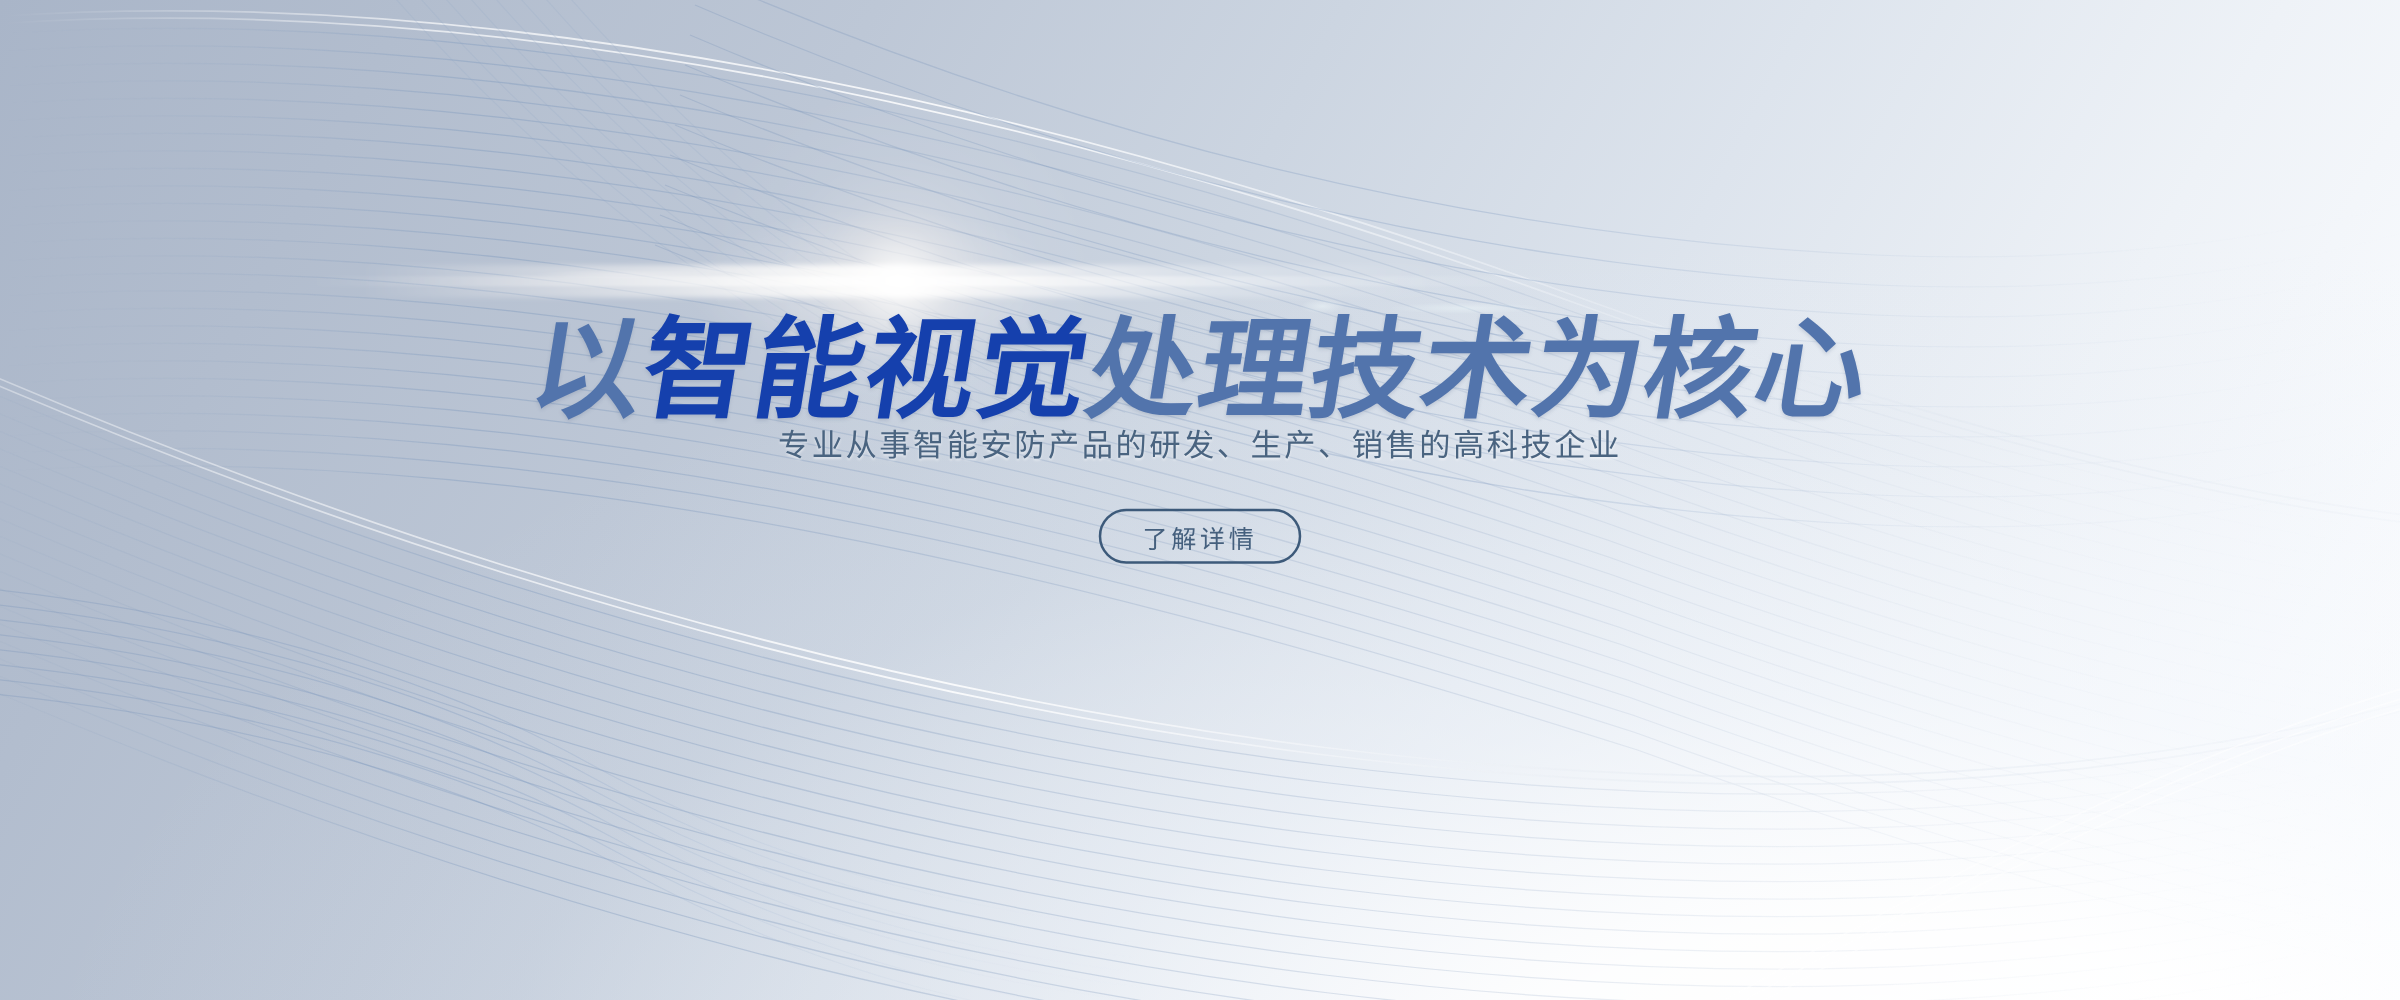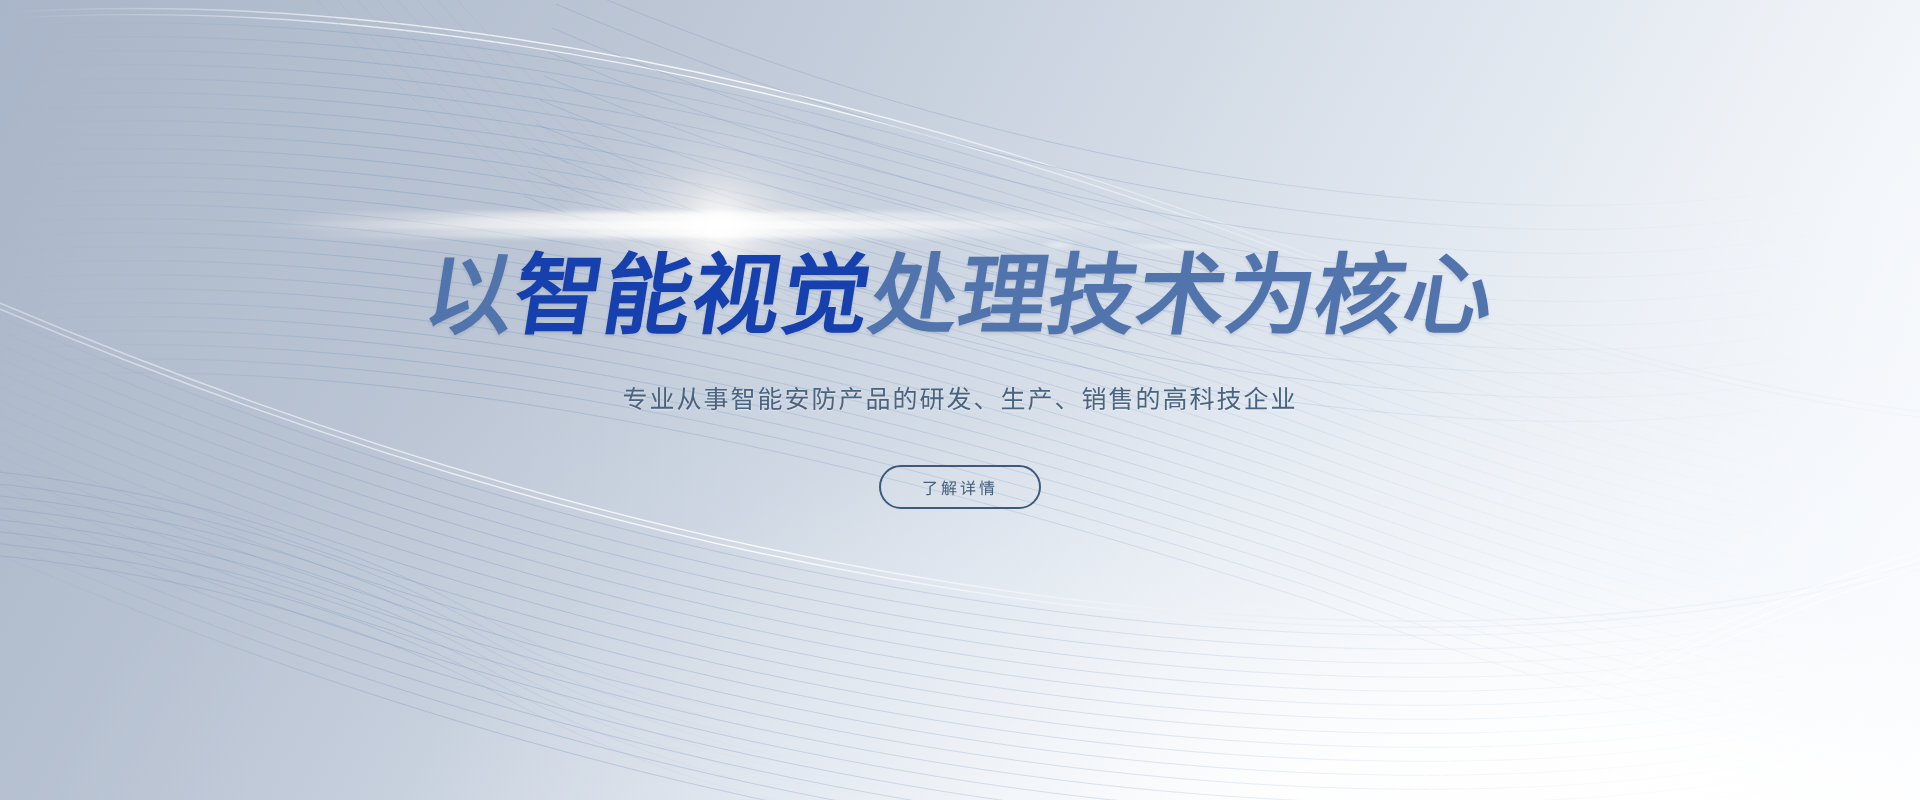--- a/index.html
+++ b/index.html
@@ -92,38 +92,37 @@
     letter-spacing:1px;
     white-space:nowrap;
     transform:skewX(-9deg);
     font-family:"Liberation Sans","DejaVu Sans",sans-serif;
     text-shadow:0 2px 3px rgba(92,110,140,0.22);
   }
   .headline .seg-muted  { color:#5274ac; }
   .headline .seg-accent { color:#1540ad; }
 
   .subtitle {
-    margin-top:42px;
     font-size:25px;
     line-height:1.4;
     letter-spacing:2px;
     color:#4a6480;
     white-space:nowrap;
     text-shadow:0 1px 2px rgba(255,255,255,0.5);
   }
 
   .cta {
-    margin-top:48px;
+    margin-top:32px;
     width:162px; height:44px;
     display:flex; align-items:center; justify-content:center;
     border:2px solid #3d5a7a;
     border-radius:999px;
     background:transparent;
     color:#45607e;
-    font-size:16px;
+    font-size:20px;
     letter-spacing:3px;
     font-family:Liberation Serif, serif;
     cursor:pointer;
   }
 </style>
 </head>
 <body>
 
 <div class="banner">
 

